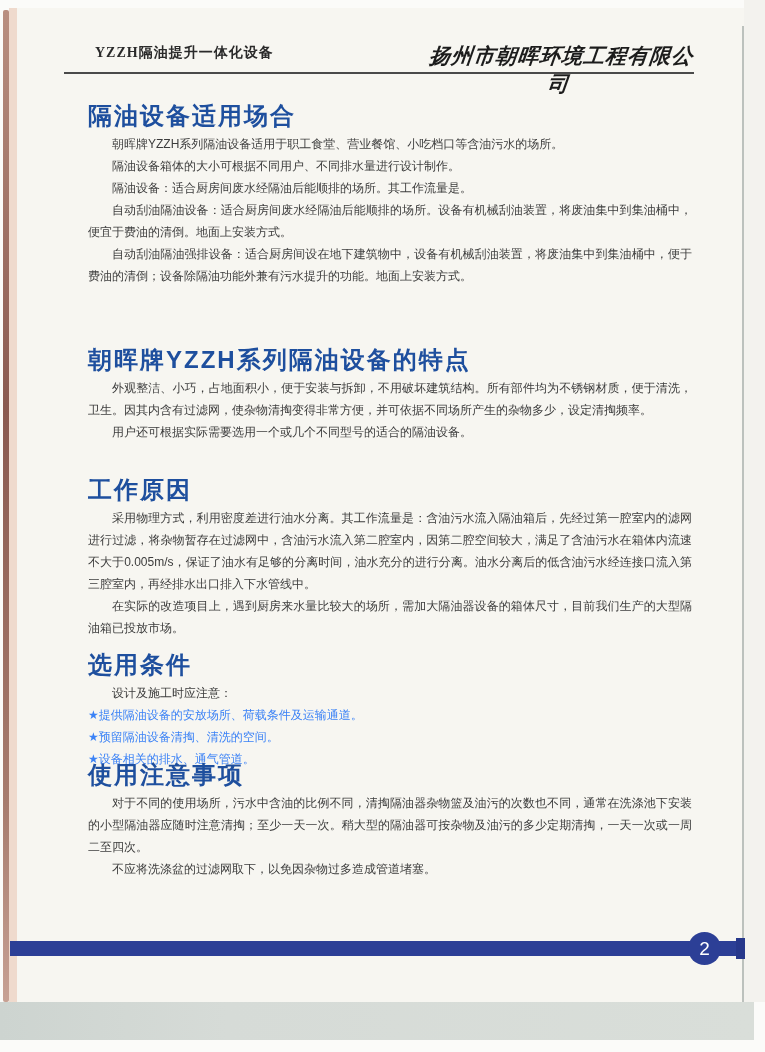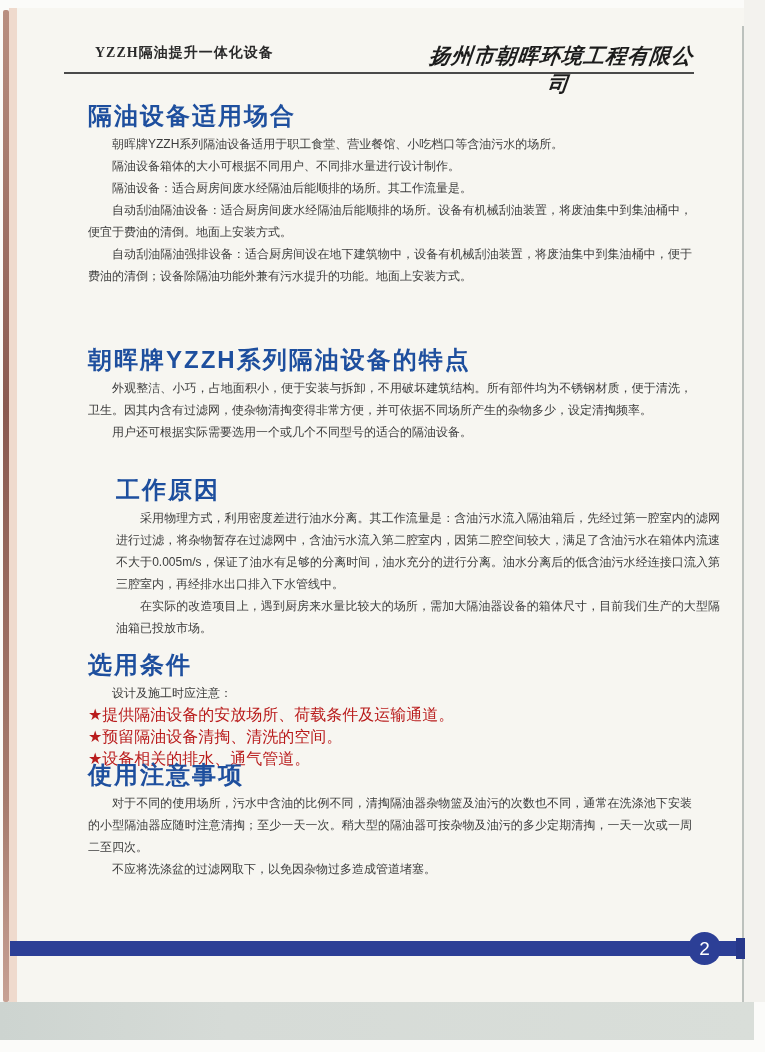--- a/index.html
+++ b/index.html
@@ -58,38 +58,38 @@
     background: #4a4a4a;
   }
 
   
   .section {
     position: absolute; left: 88px; width: 604px;
     color: #3f3f3f;
   }
   .sec-1 { top: 104px; }
   .sec-2 { top: 348px; }
-  .sec-3 { top: 478px; margin-left: 28px; }
+  .sec-3 { top: 478px; }
   .sec-4 { top: 653px; }
   .sec-5 { top: 763px; }
 
   .section h2 {
     font-size: 24px; line-height: 24px; font-weight: 700;
     color: #1e4f9e; letter-spacing: 2px; margin-bottom: 5px;
   }
   .para {
     font-size: 12px; line-height: 22px;
     text-indent: 2em;
     text-align: justify;
     color: #3c3c3c;
   }
   .bullet {
-    font-size: 16px; line-height: 22px;
+    font-size: 12px; line-height: 22px;
     text-indent: 0;
-    color: #b91c1c;
+    color: #3b82f6;
   }
 
   
   .footer-bar {
     position: absolute; left: 10px; top: 941px; width: 728px; height: 15px;
     background: #2c3f96;
   }
   .footer-bar-endcap {
     position: absolute; left: 736px; top: 938px; width: 9px; height: 21px;
     background: #27388b;

